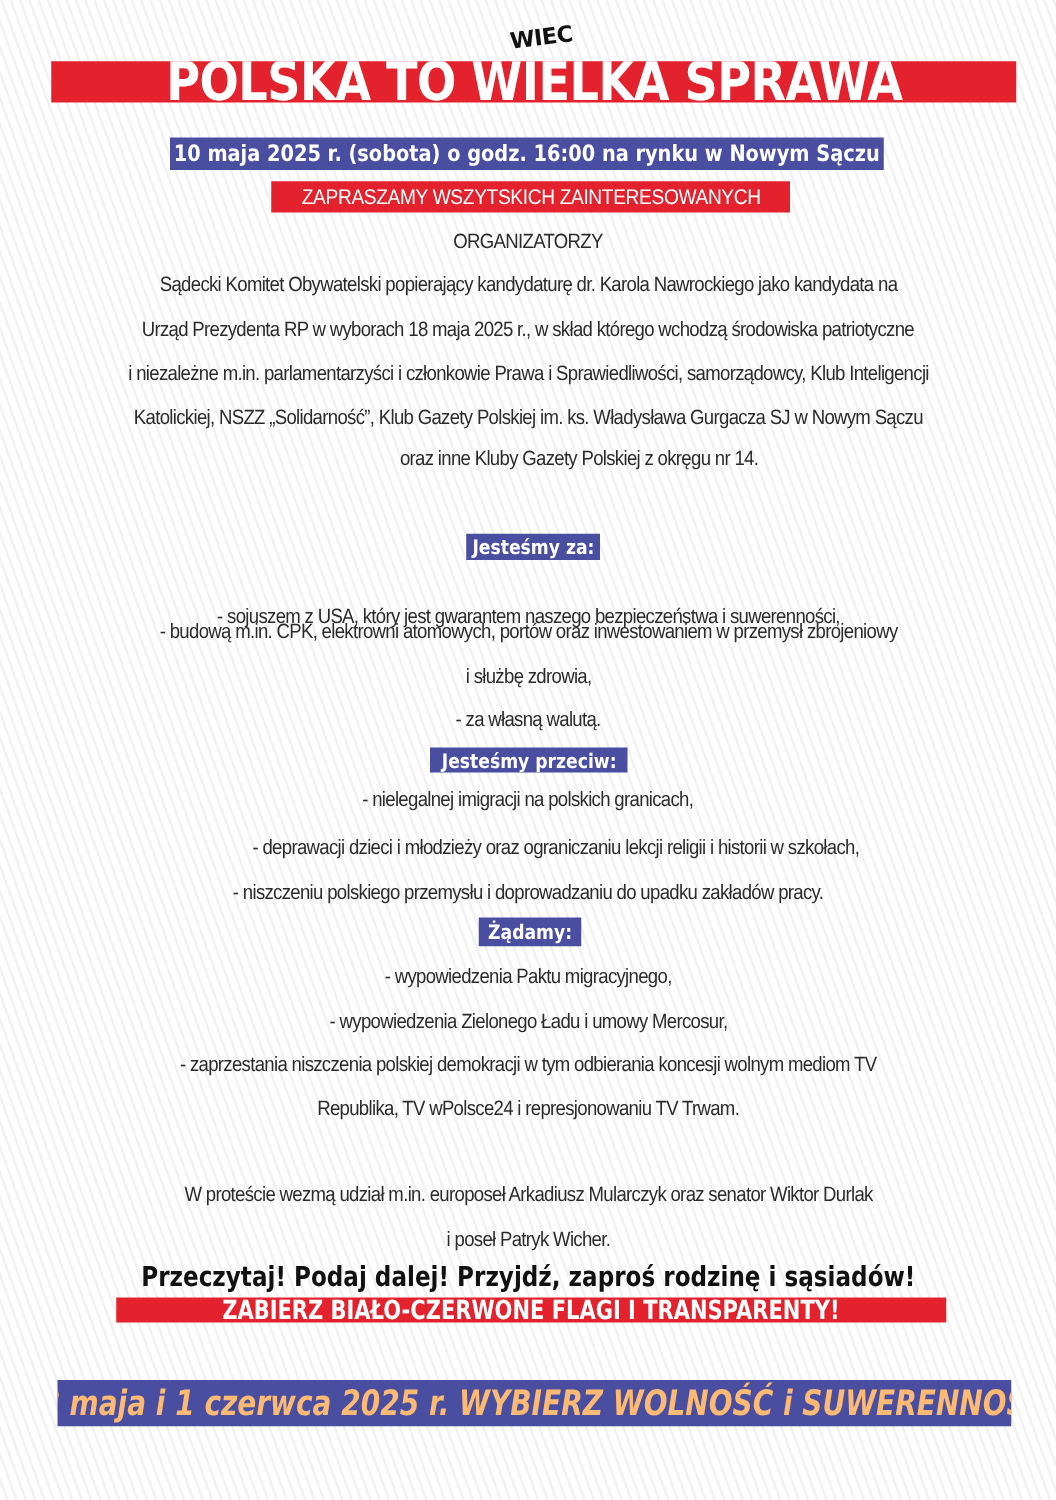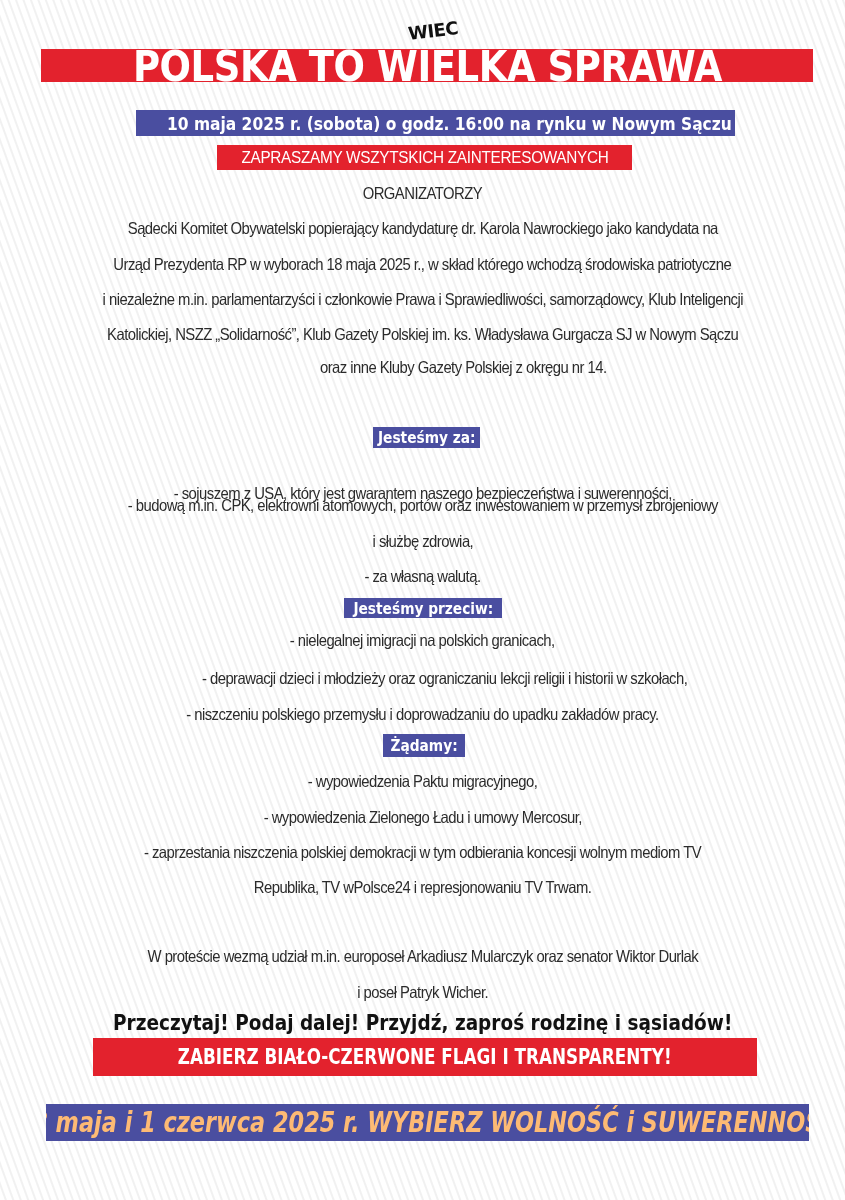--- a/index.html
+++ b/index.html
@@ -23,42 +23,42 @@
   #title-banner {
     left: 41px; top: 49px; width: 772px; height: 33px; background: #e3222d;
     color: #fff; display: flex; align-items: center; justify-content: center;
     font-family: "DejaVu Sans", sans-serif; font-weight: bold; font-size: 43px; letter-spacing: -0.5px;
     white-space: nowrap; overflow: hidden;
   }
   #title-banner span { display: inline-block; transform: scaleX(0.86); }
   #date-bar {
     left: 136px; top: 110px; width: 571px; height: 26px; background: #4a4ea0;
     color: #fff; display: flex; align-items: center; justify-content: center;
-    font-family: "DejaVu Sans", sans-serif; font-weight: bold; font-size: 18px; white-space: nowrap; overflow: hidden; padding-left: 28px;
+    font-family: "DejaVu Sans", sans-serif; font-weight: bold; font-size: 18px; white-space: nowrap; overflow: hidden;
   }
   #date-bar span { display: inline-block; transform: scaleX(0.86); }
   #invite-bar {
     left: 217px; top: 145px; width: 415px; height: 25px; background: #e3222d;
     color: #fff; display: flex; align-items: center; justify-content: center;
     font-family: "Liberation Sans", sans-serif; font-size: 17px; white-space: nowrap; overflow: hidden; letter-spacing: -0.3px;
   }
   #invite-bar span { display: inline-block; transform: scaleX(0.9); }
   .badge {
     position: absolute; background: #4a4ea0; color: #fff;
     font-family: "DejaVu Sans", sans-serif; font-weight: bold; font-size: 16px;
     display: flex; align-items: center; justify-content: center; white-space: nowrap; overflow: hidden;
   }
   .badge span { display: inline-block; transform: scaleX(0.86); }
   #cta-text {
     position: absolute; left: 0; width: 845px; top: 1010px; text-align: center;
     font-family: "DejaVu Sans", sans-serif; font-weight: bold; font-size: 22px; color: #111; white-space: nowrap;
   }
   #cta-text span { display: inline-block; transform: scaleX(0.84); }
   #flags-bar {
-    left: 93px; top: 1038px; width: 664px; height: 38px; background: #e3222d; color: #fff;
+    left: 93px; top: 1038px; width: 664px; height: 20px; background: #e3222d; color: #fff;
     display: flex; align-items: center; justify-content: center;
     font-family: "DejaVu Sans", sans-serif; font-weight: bold; font-size: 21px; white-space: nowrap; overflow: hidden;
   }
   #flags-bar span { display: inline-block; transform: scaleX(0.8); }
   #bottom-bar {
     left: 46px; top: 1104px; width: 763px; height: 37px; background: #4a4ea0; color: #fdba74;
     display: flex; align-items: center; justify-content: center;
     font-family: "DejaVu Sans", sans-serif; font-weight: bold; font-style: italic; font-size: 28px; white-space: nowrap; overflow: hidden;
   }
   #bottom-bar span { display: inline-block; transform: scaleX(0.8); }

